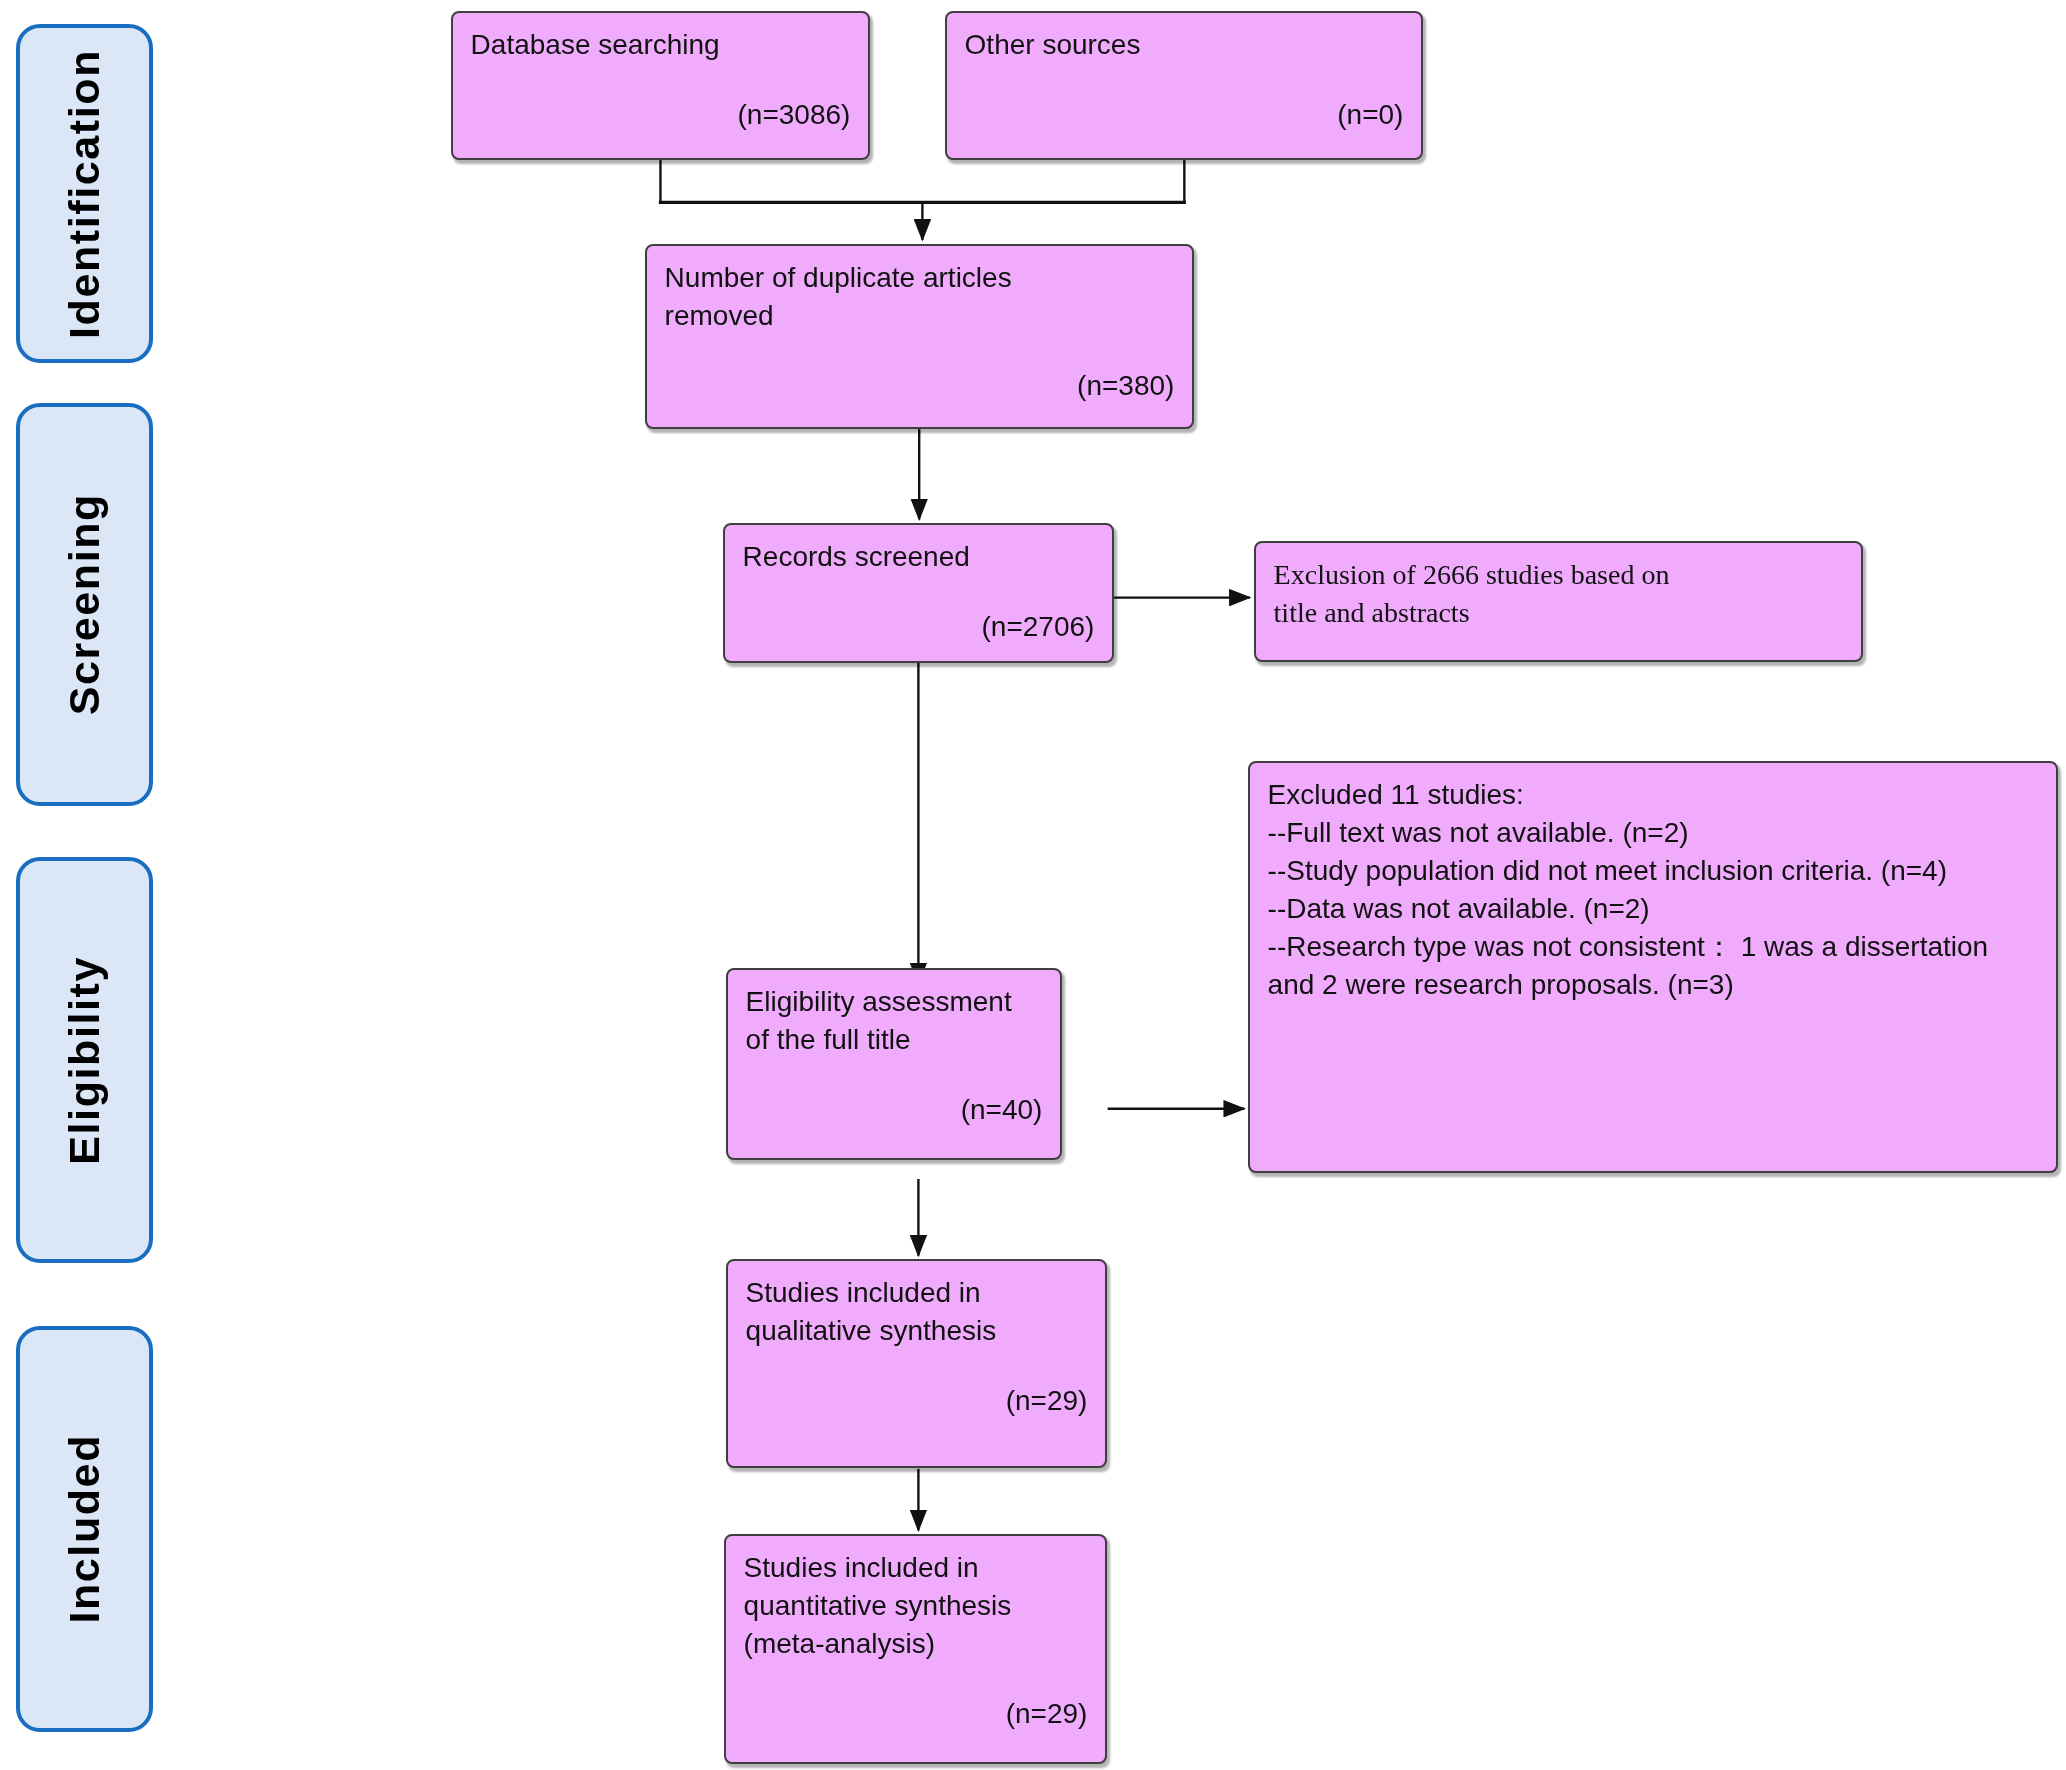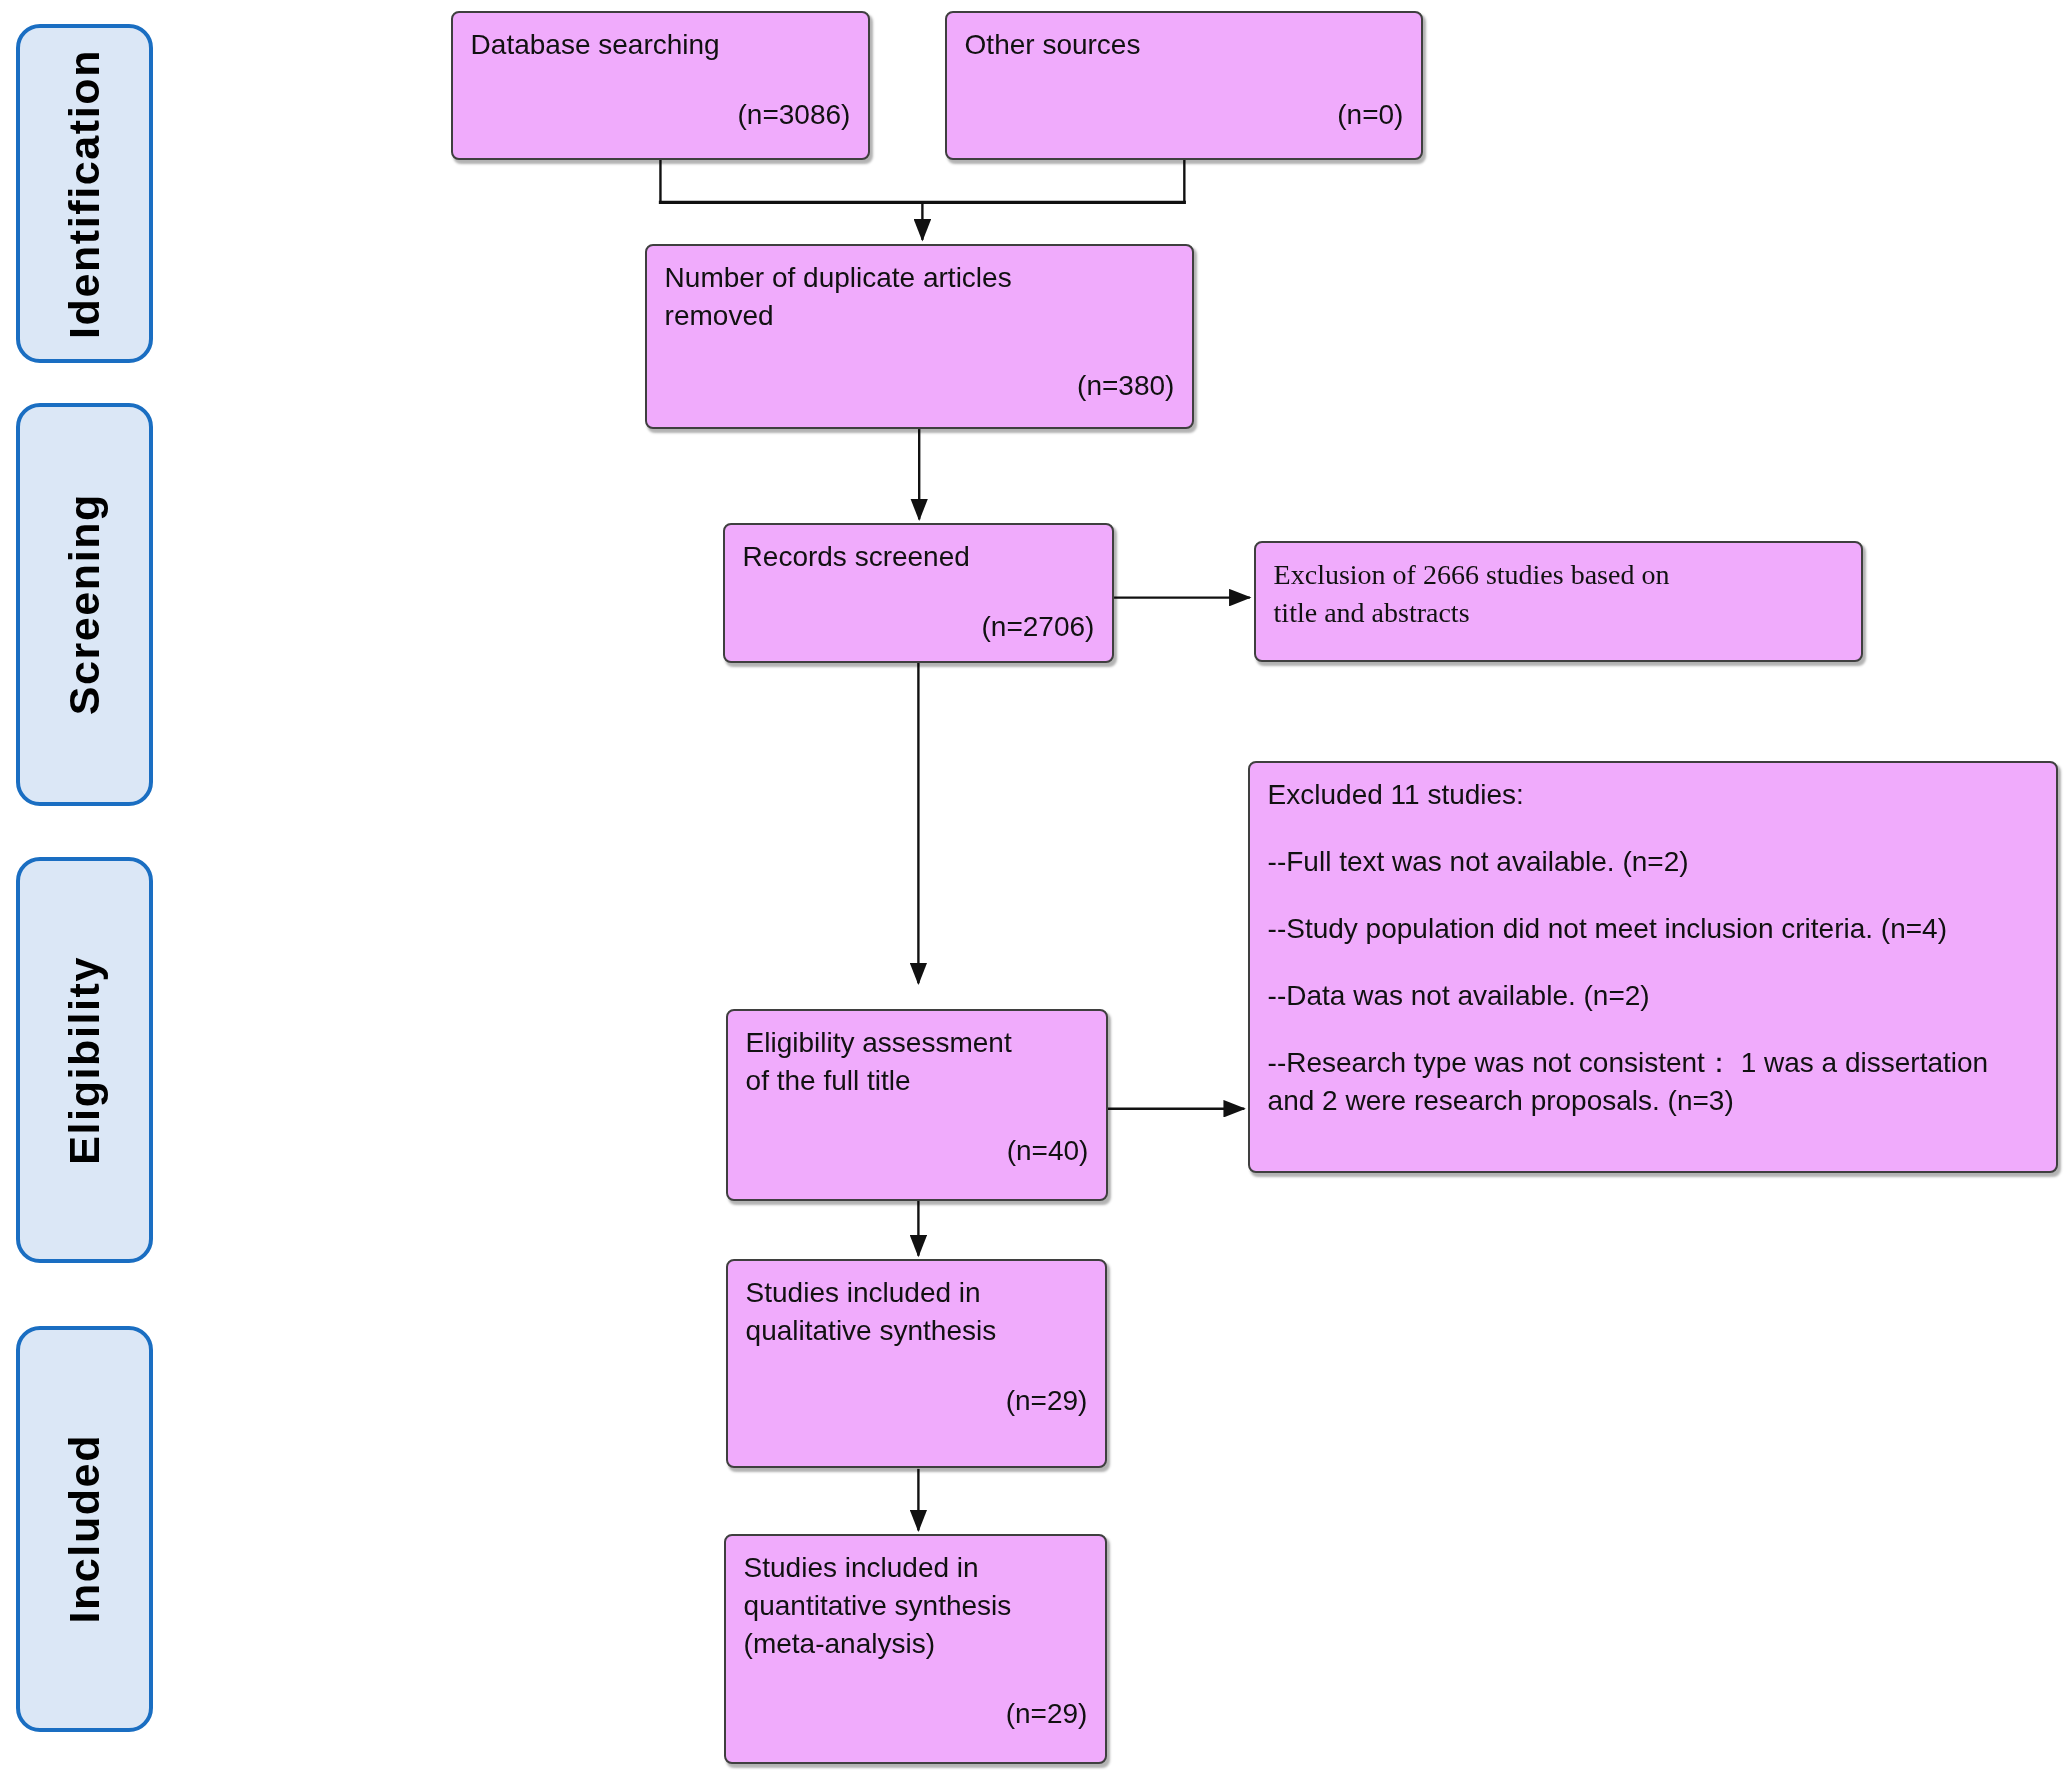--- a/index.html
+++ b/index.html
@@ -40,21 +40,21 @@
     background: #f0abfc;
     border: 2.4px solid #3f3f3f;
     border-radius: 8px;
     box-sizing: border-box;
     padding: 12.8px 17.6px;
     font-size: 28px;
     line-height: 38px;
     box-shadow: 2.4px 3.2px 2.4px rgba(0,0,0,0.30);
   }
   .fbox .count { margin-top: 32px; text-align: right; }
-  .fbox .item  { margin-top: 29px; }
+  .fbox .item  { }
   .lines-layer {
     position: absolute;
     left: 0; top: 0;
     width: 2066px;
     height: 1771px;
   }
 </style>
 </head>
 <body>
 
@@ -112,21 +112,21 @@
   <div class="fbox" style="left:723px;top:523px;width:391px;height:140px;">
     <div>Records screened</div>
     <div class="count">(n=2706)</div>
   </div>
 
   <div class="fbox" style="left:1254px;top:541px;width:609px;height:121px;font-family:Liberation Serif, serif;">
     <div>Exclusion of 2666 studies based on</div>
     <div>title and abstracts</div>
   </div>
 
-  <div class="fbox" style="left:726px;top:1009px;width:382px;height:192px;border-radius:8px;">
+  <div class="fbox" style="left:726px;top:968px;width:336px;height:192px;border-radius:8px;">
     <div>Eligibility assessment</div>
     <div>of the full title</div>
     <div class="count">(n=40)</div>
   </div>
 
   <div class="fbox" style="left:1248px;top:761px;width:810px;height:412px;">
     <div>Excluded 11 studies:</div>
     <div class="item">--Full text was not available. (n=2)</div>
     <div class="item">--Study population did not meet inclusion criteria. (n=4)</div>
     <div class="item">--Data was not available. (n=2)</div>

